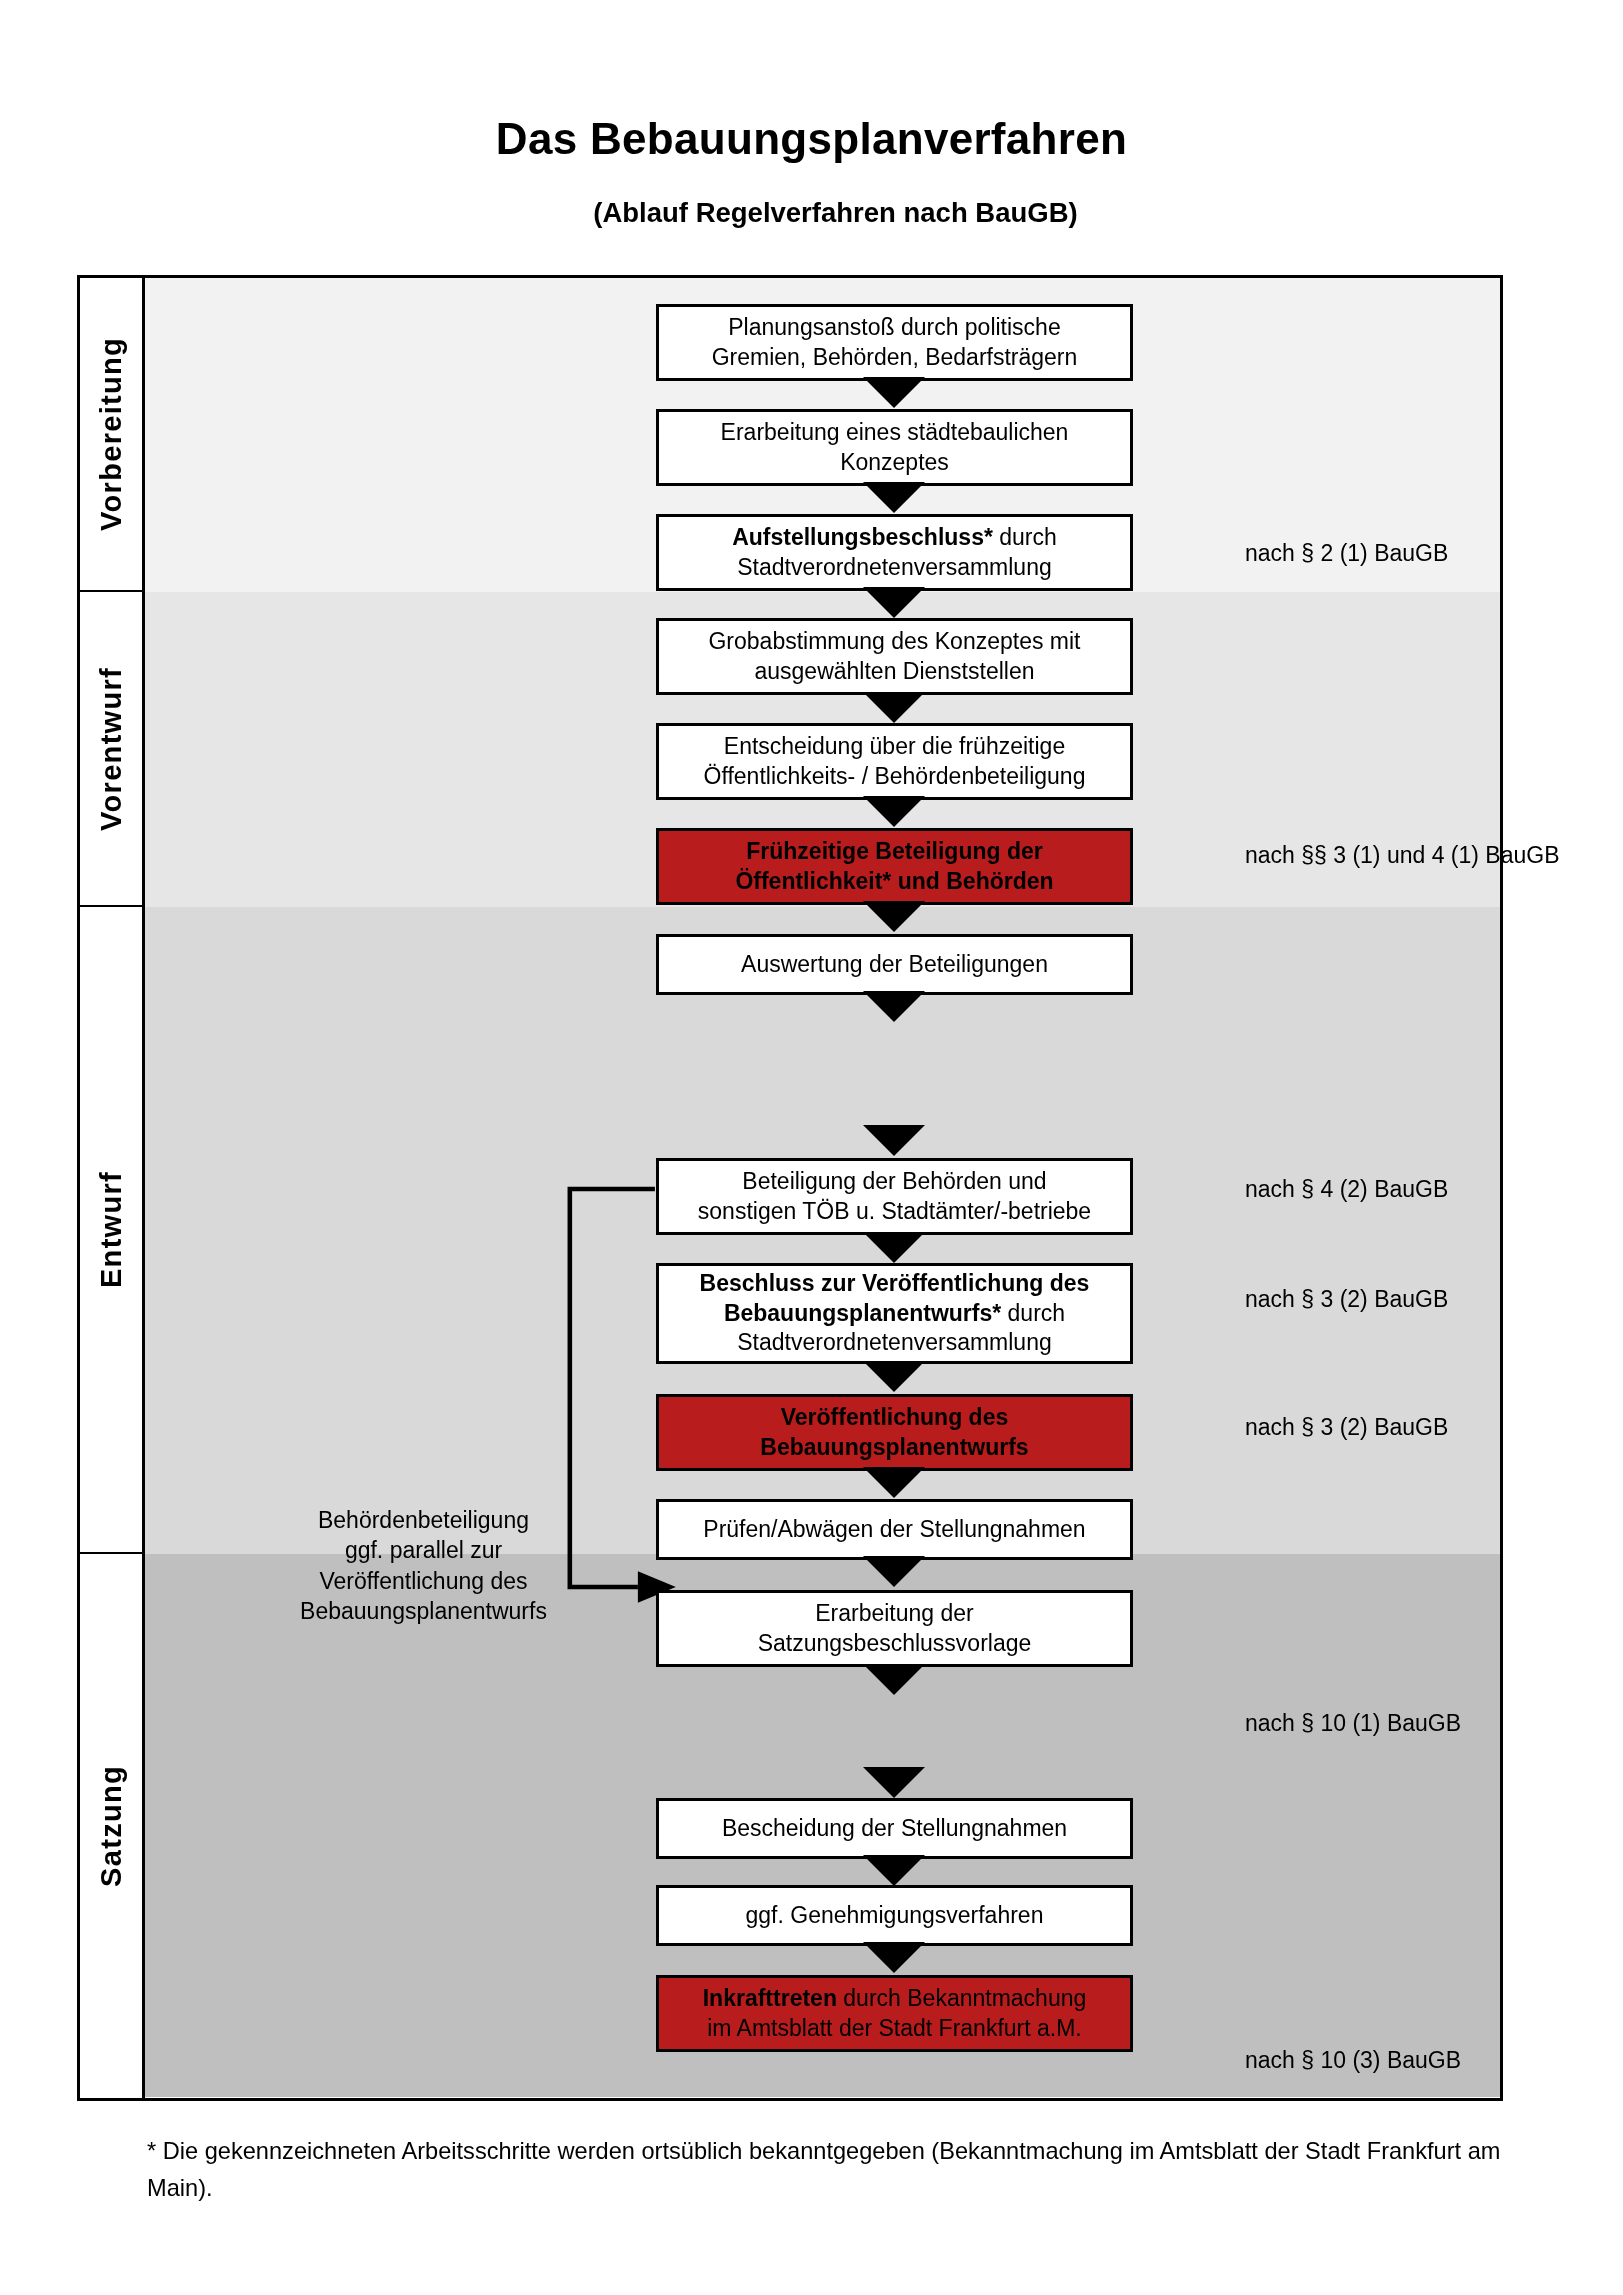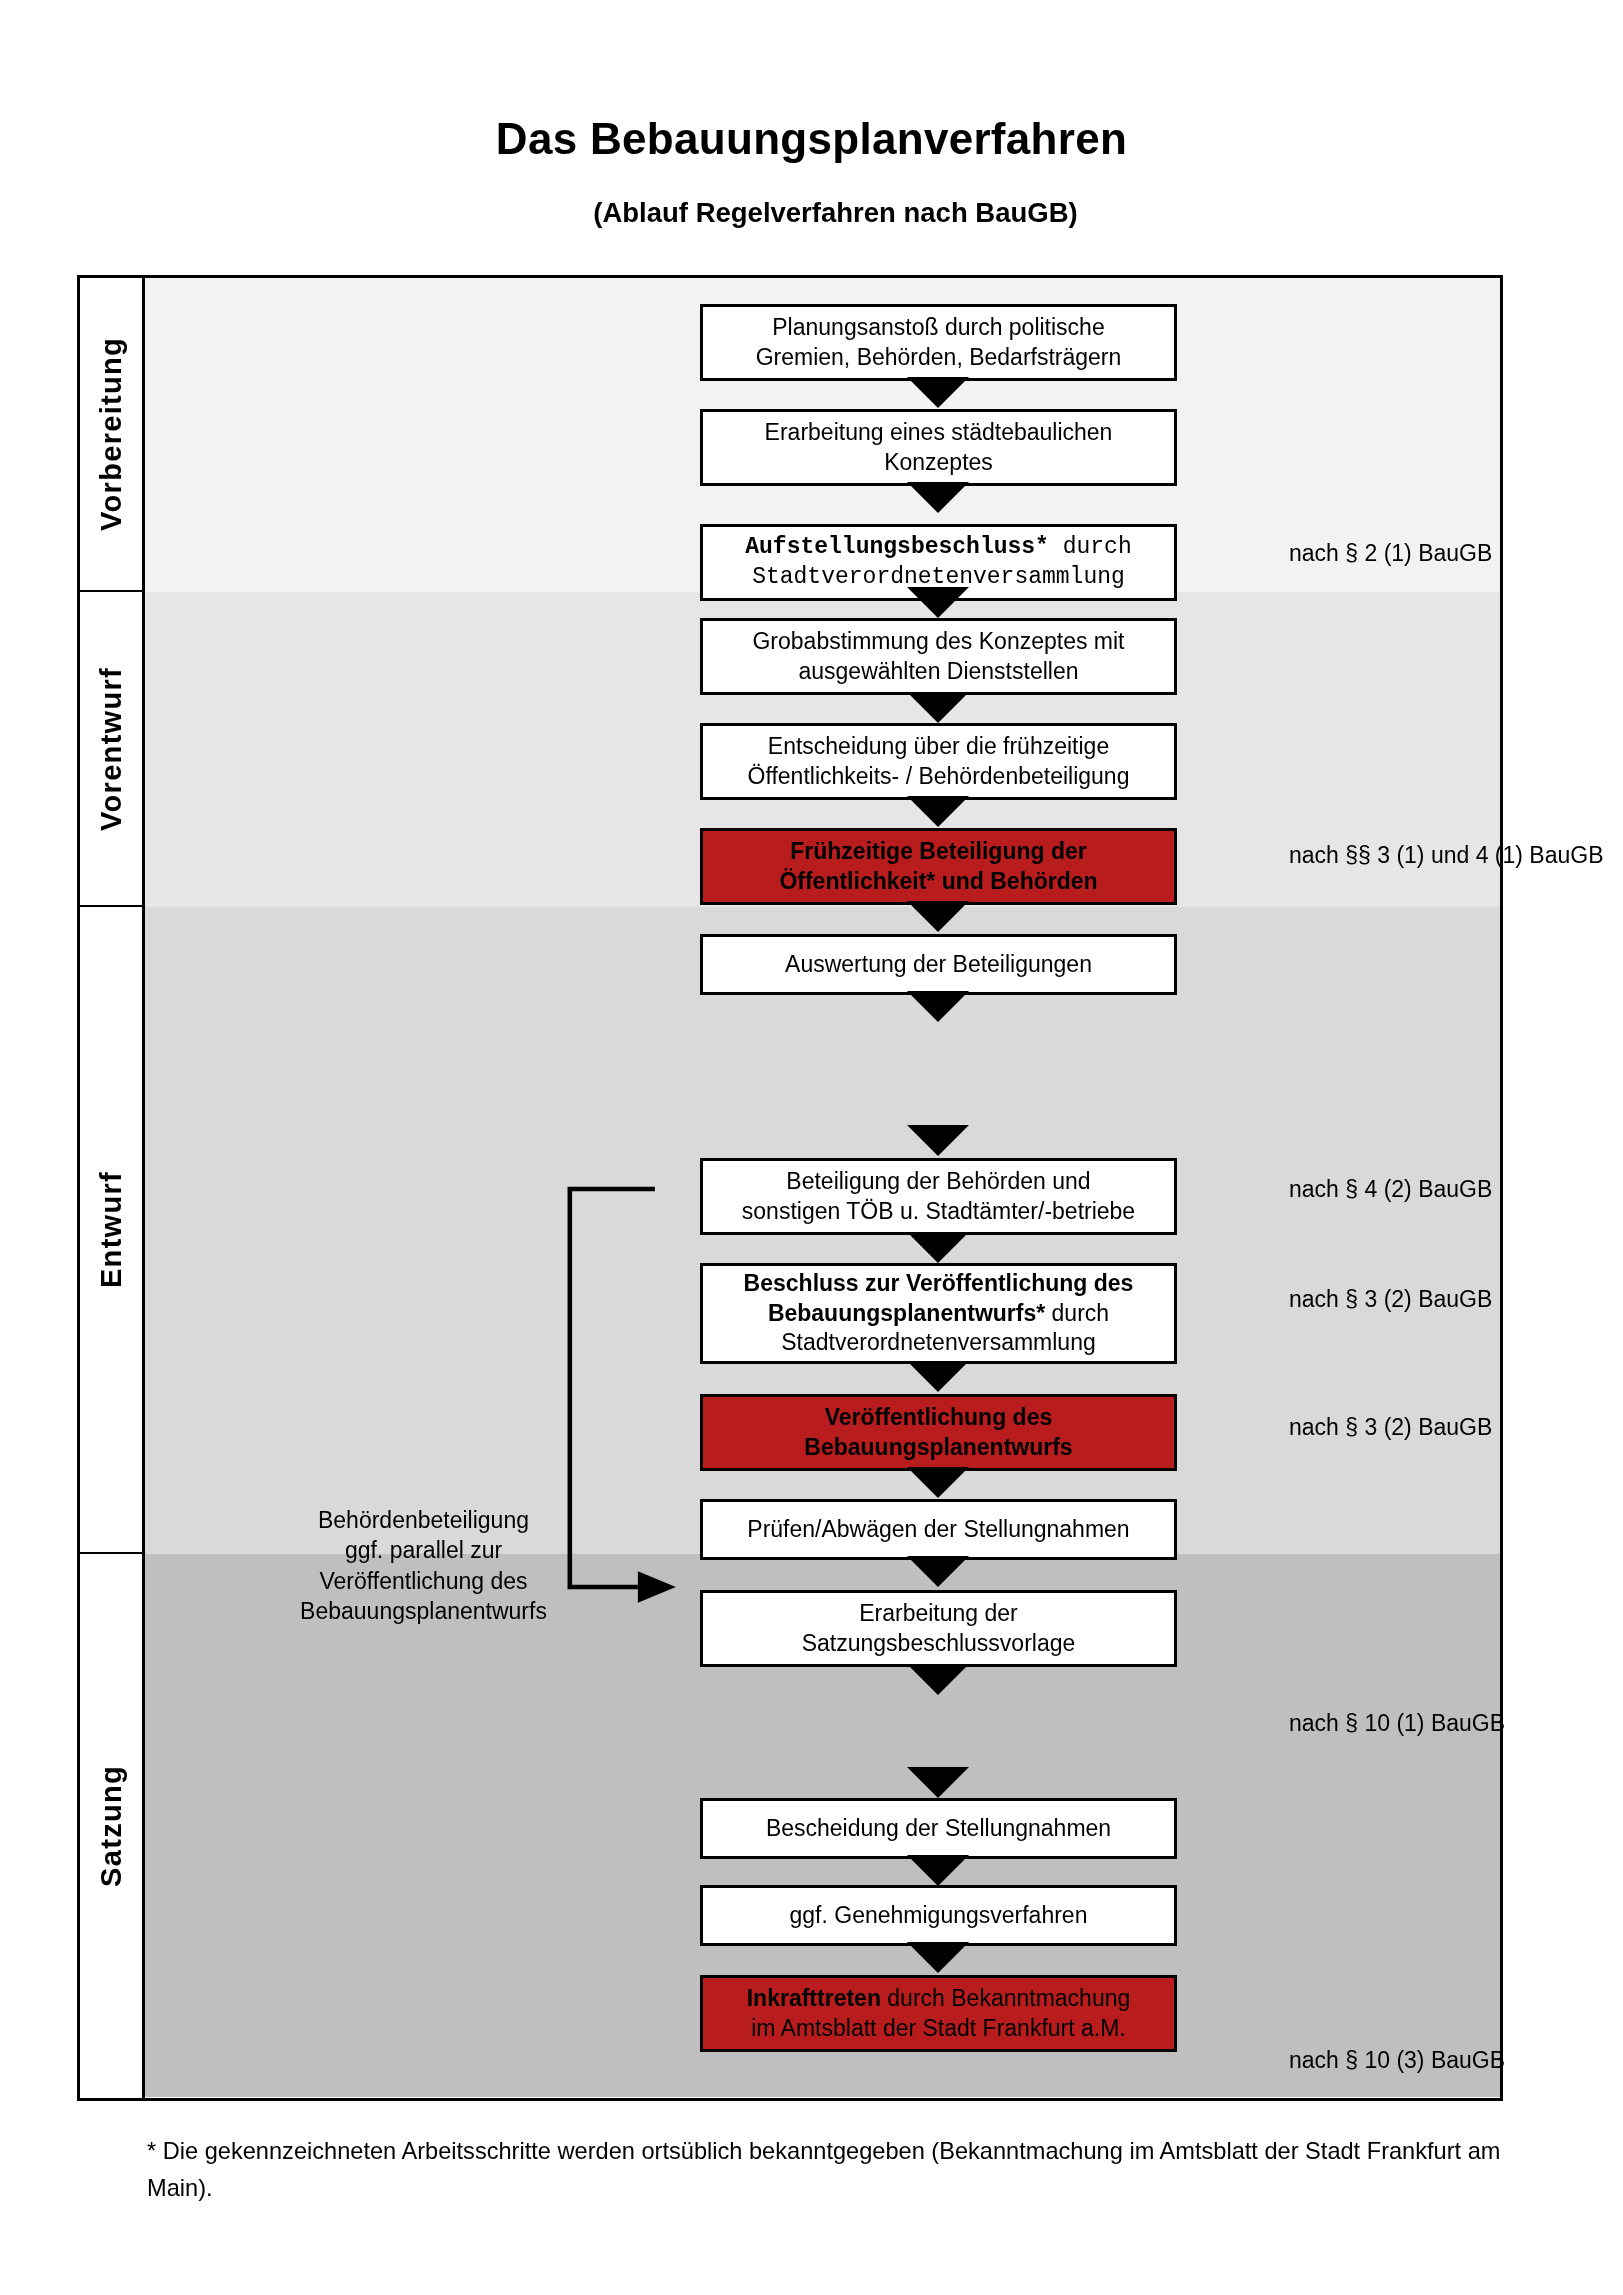--- a/index.html
+++ b/index.html
@@ -80,21 +80,21 @@
   #bands{
     position:absolute;
     left:65px; top:0;
     right:0; bottom:0;
   }
   .band{width:100%;}
 
   
   #flow{
     position:absolute;
-    left:0; top:0; right:0; bottom:0;margin-left:44px;
+    left:0; top:0; right:0; bottom:0;
   }
   .node{
     position:absolute;
     left:576px;
     width:477px;
     box-sizing:border-box;
     border:3.3px solid #000;
     background:#ffffff;
     display:flex;
     align-items:center;
@@ -207,21 +207,21 @@
         </div>
       </div>
       <div class="arrow" style="top: 99px;"></div>
       <div class="node" style="top: 131px; height: 77px;">
         <div>
           <span class="ln">Erarbeitung eines städtebaulichen</span>
           <span class="ln">Konzeptes</span>
         </div>
       </div>
       <div class="arrow" style="top: 204px;"></div>
-      <div class="node" style="top: 246px; height: 77px; font-family: Liberation Mono, monospace;">
+      <div class="node" style="top: 236px; height: 77px;">
         <div>
           <span class="ln"><b>Aufstellungsbeschluss*</b> durch</span>
           <span class="ln">Stadtverordnetenversammlung</span>
         </div>
       </div>
       <div class="arrow" style="top: 309px;"></div>
       <div class="node" style="top: 340px; height: 77px;">
         <div>
           <span class="ln">Grobabstimmung des Konzeptes mit</span>
           <span class="ln">ausgewählten Dienststellen</span>

